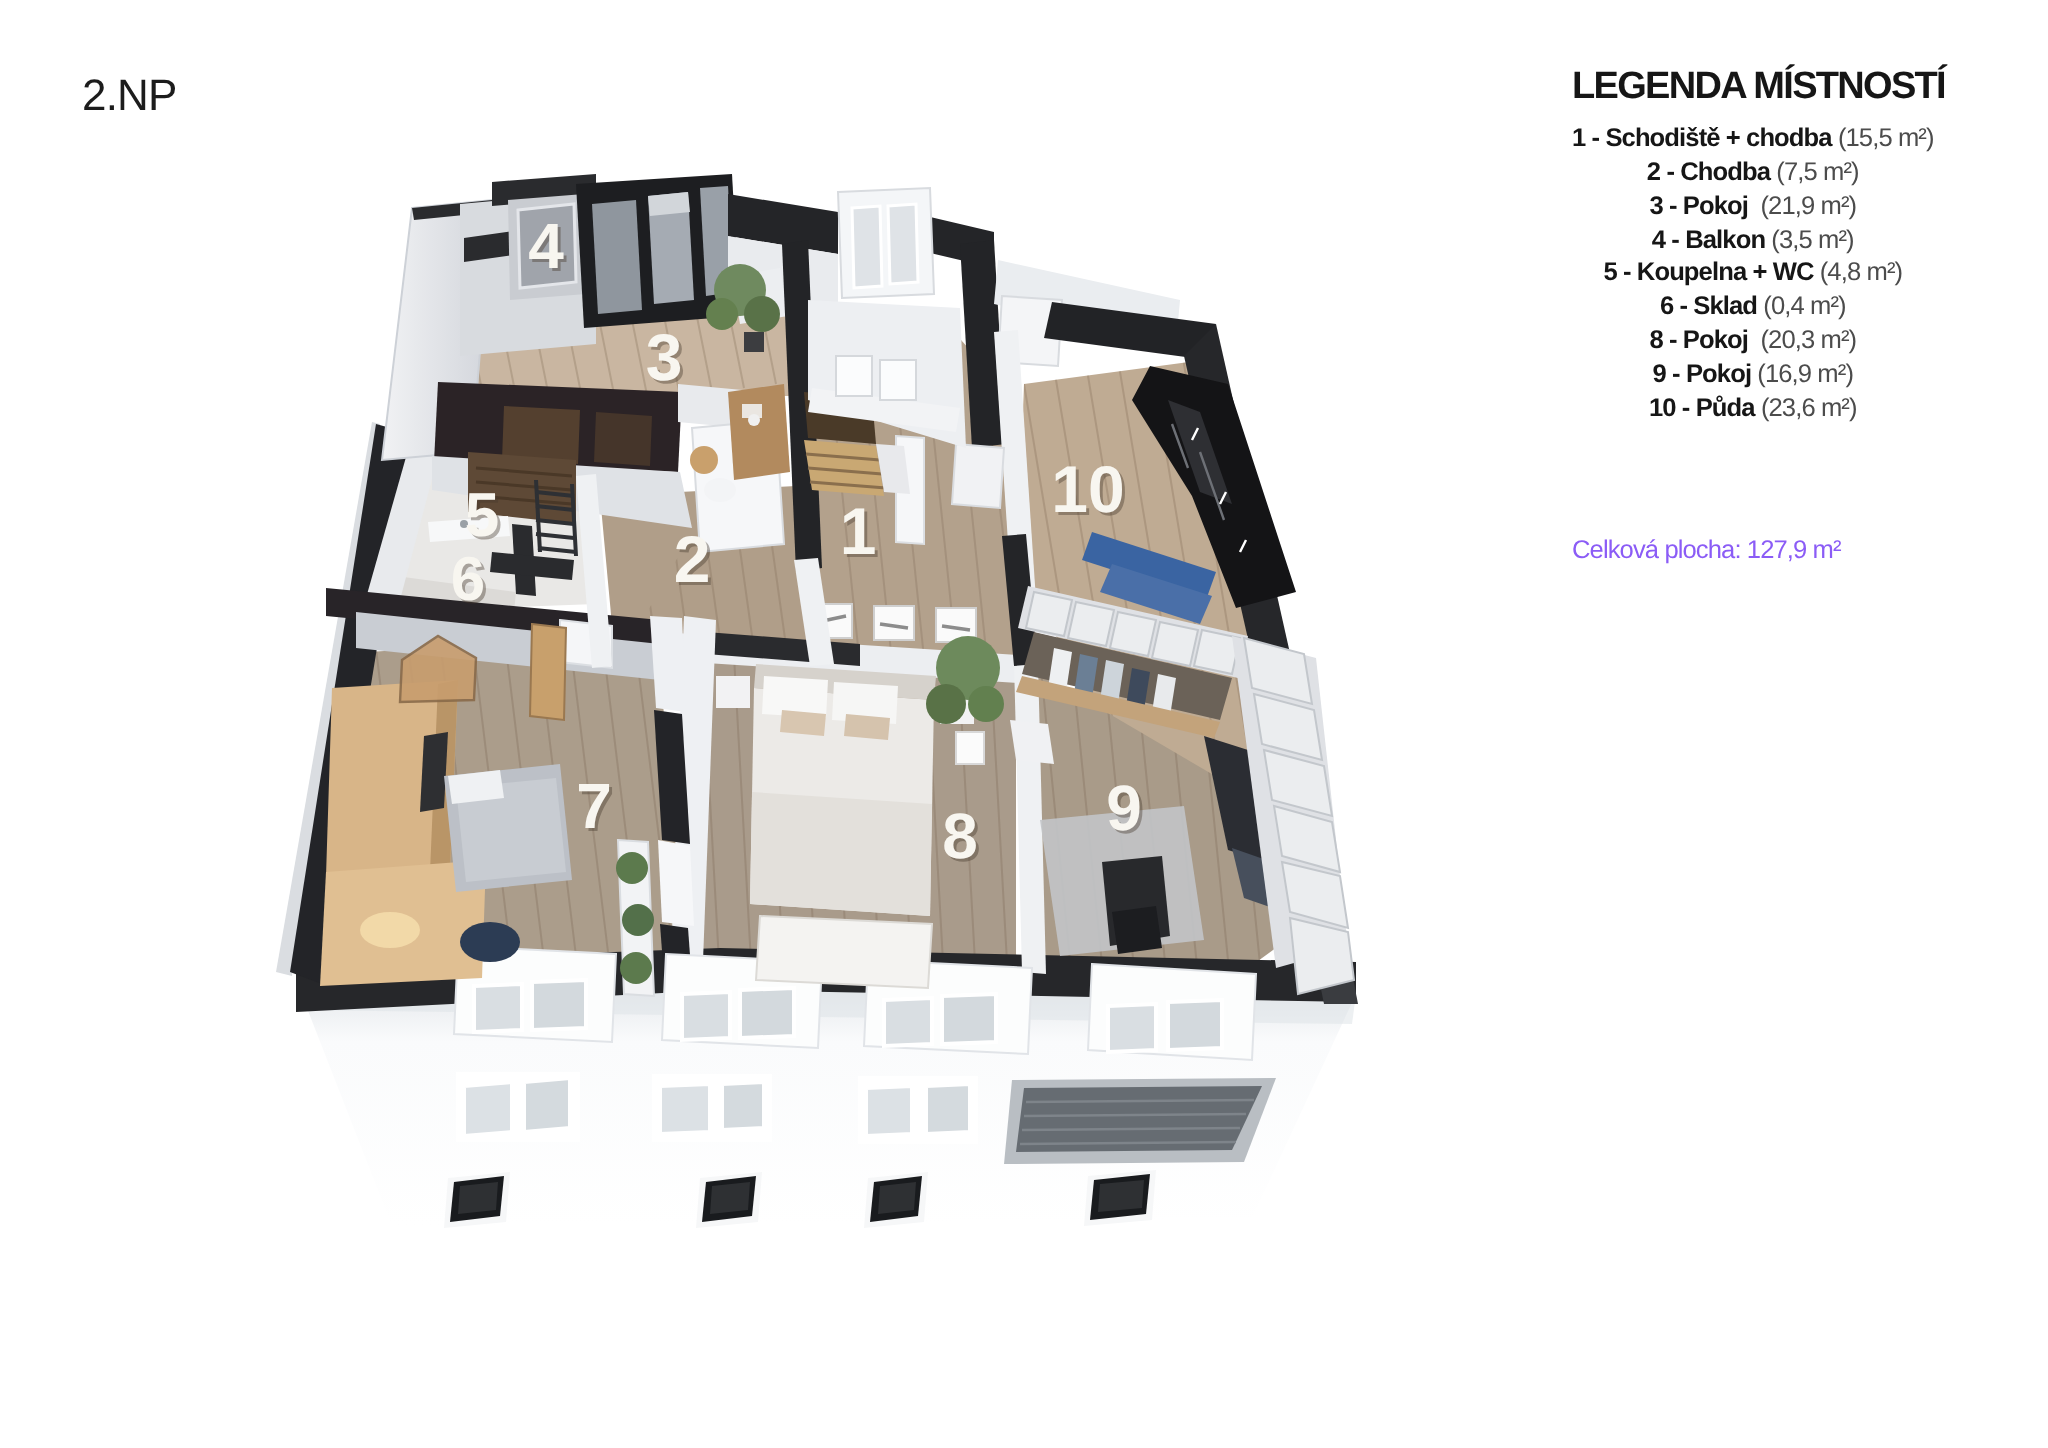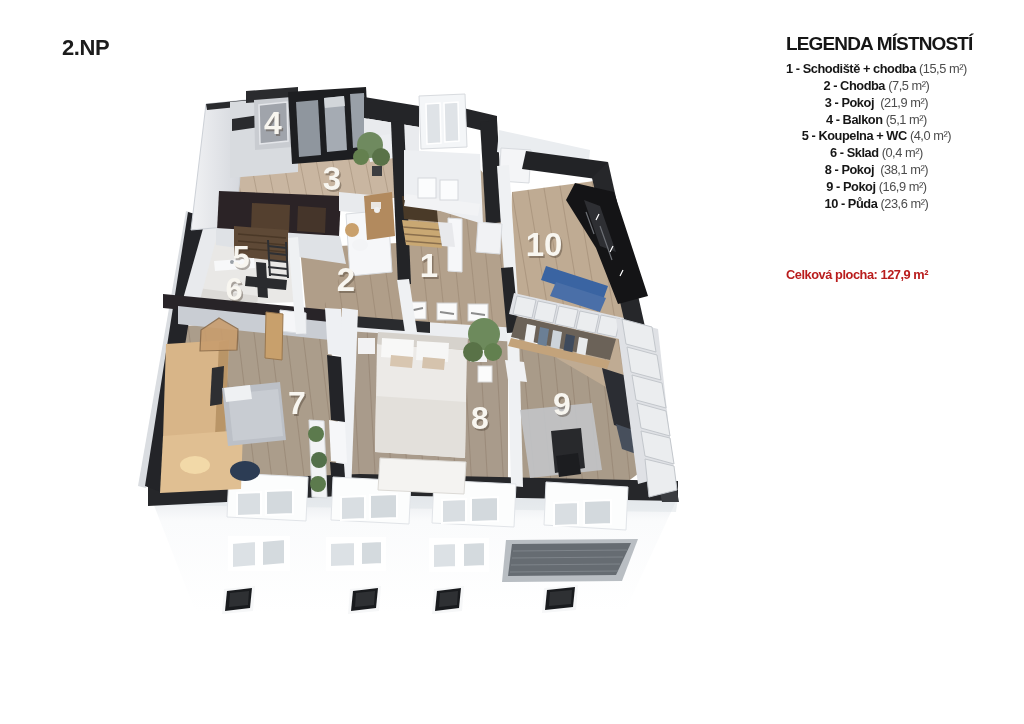--- a/index.html
+++ b/index.html
@@ -1,39 +1,39 @@
 <!DOCTYPE html>
 <html><head>
 <meta charset="utf-8">
 <style>
   html,body{margin:0;padding:0;background:#ffffff;width:1024px;height:724px;overflow:hidden;}
   body{font-family:"Liberation Sans", sans-serif;position:relative;}
-  .np{position:absolute;left:41px;top:37px;font-size:22px;font-weight:700;color:#1c1c1c;letter-spacing:-0.4px;line-height:1;margin-left:21px;}
+  .np{position:absolute;left:41px;top:37px;font-size:22px;font-weight:400;color:#1c1c1c;letter-spacing:-0.4px;line-height:1;}
   .legend{position:absolute;left:786px;top:0;width:240px;color:#161616;}
   .legend h1{position:absolute;left:0;top:34px;font-size:19px;font-weight:700;margin:0;letter-spacing:-0.85px;white-space:nowrap;line-height:1;}
   .legend ul{position:absolute;left:0;top:61px;list-style:none;margin:0;padding:0;}
   .legend li{font-size:12.8px;line-height:16.85px;font-weight:700;white-space:nowrap;letter-spacing:-0.45px;text-align:center;}
   .legend li span{font-weight:400;color:#4c4c4c;}
-  .total{position:absolute;left:786px;top:267px;font-size:12.8px;line-height:16.8px;font-weight:700;color:#b91c1c;letter-spacing:-0.45px;}
+  .total{position:absolute;left:786px;top:267px;font-size:12.8px;line-height:16.8px;font-weight:400;color:#8b5cf6;letter-spacing:-0.45px;}
 </style>
 </head>
 <body>
 
 <div class="np">2.NP</div>
 
 <div class="legend">
   <h1>LEGENDA MÍSTNOSTÍ</h1>
   <ul>
     <li>1 - Schodiště + chodba <span>(15,5 m²)</span></li>
     <li>2 - Chodba <span>(7,5 m²)</span></li>
     <li>3 - Pokoj&nbsp; <span>(21,9 m²)</span></li>
-    <li>4 - Balkon <span>(5,1 m²)</span></li>
-    <li>5 - Koupelna + WC <span>(4,0 m²)</span></li>
+    <li>4 - Balkon <span>(3,5 m²)</span></li>
+    <li>5 - Koupelna + WC <span>(4,8 m²)</span></li>
     <li>6 - Sklad <span>(0,4 m²)</span></li>
-    <li>8 - Pokoj&nbsp; <span>(38,1 m²)</span></li>
+    <li>8 - Pokoj&nbsp; <span>(20,3 m²)</span></li>
     <li>9 - Pokoj <span>(16,9 m²)</span></li>
     <li>10 - Půda <span>(23,6 m²)</span></li>
   </ul>
 </div>
 
 <div class="total">Celková plocha: 127,9 m²</div>
 
 <svg width="1024" height="724" viewBox="0 0 1024 724" style="position:absolute;left:0;top:0;">
 <defs>
   <linearGradient id="facg" x1="0" y1="0" x2="0" y2="1">

